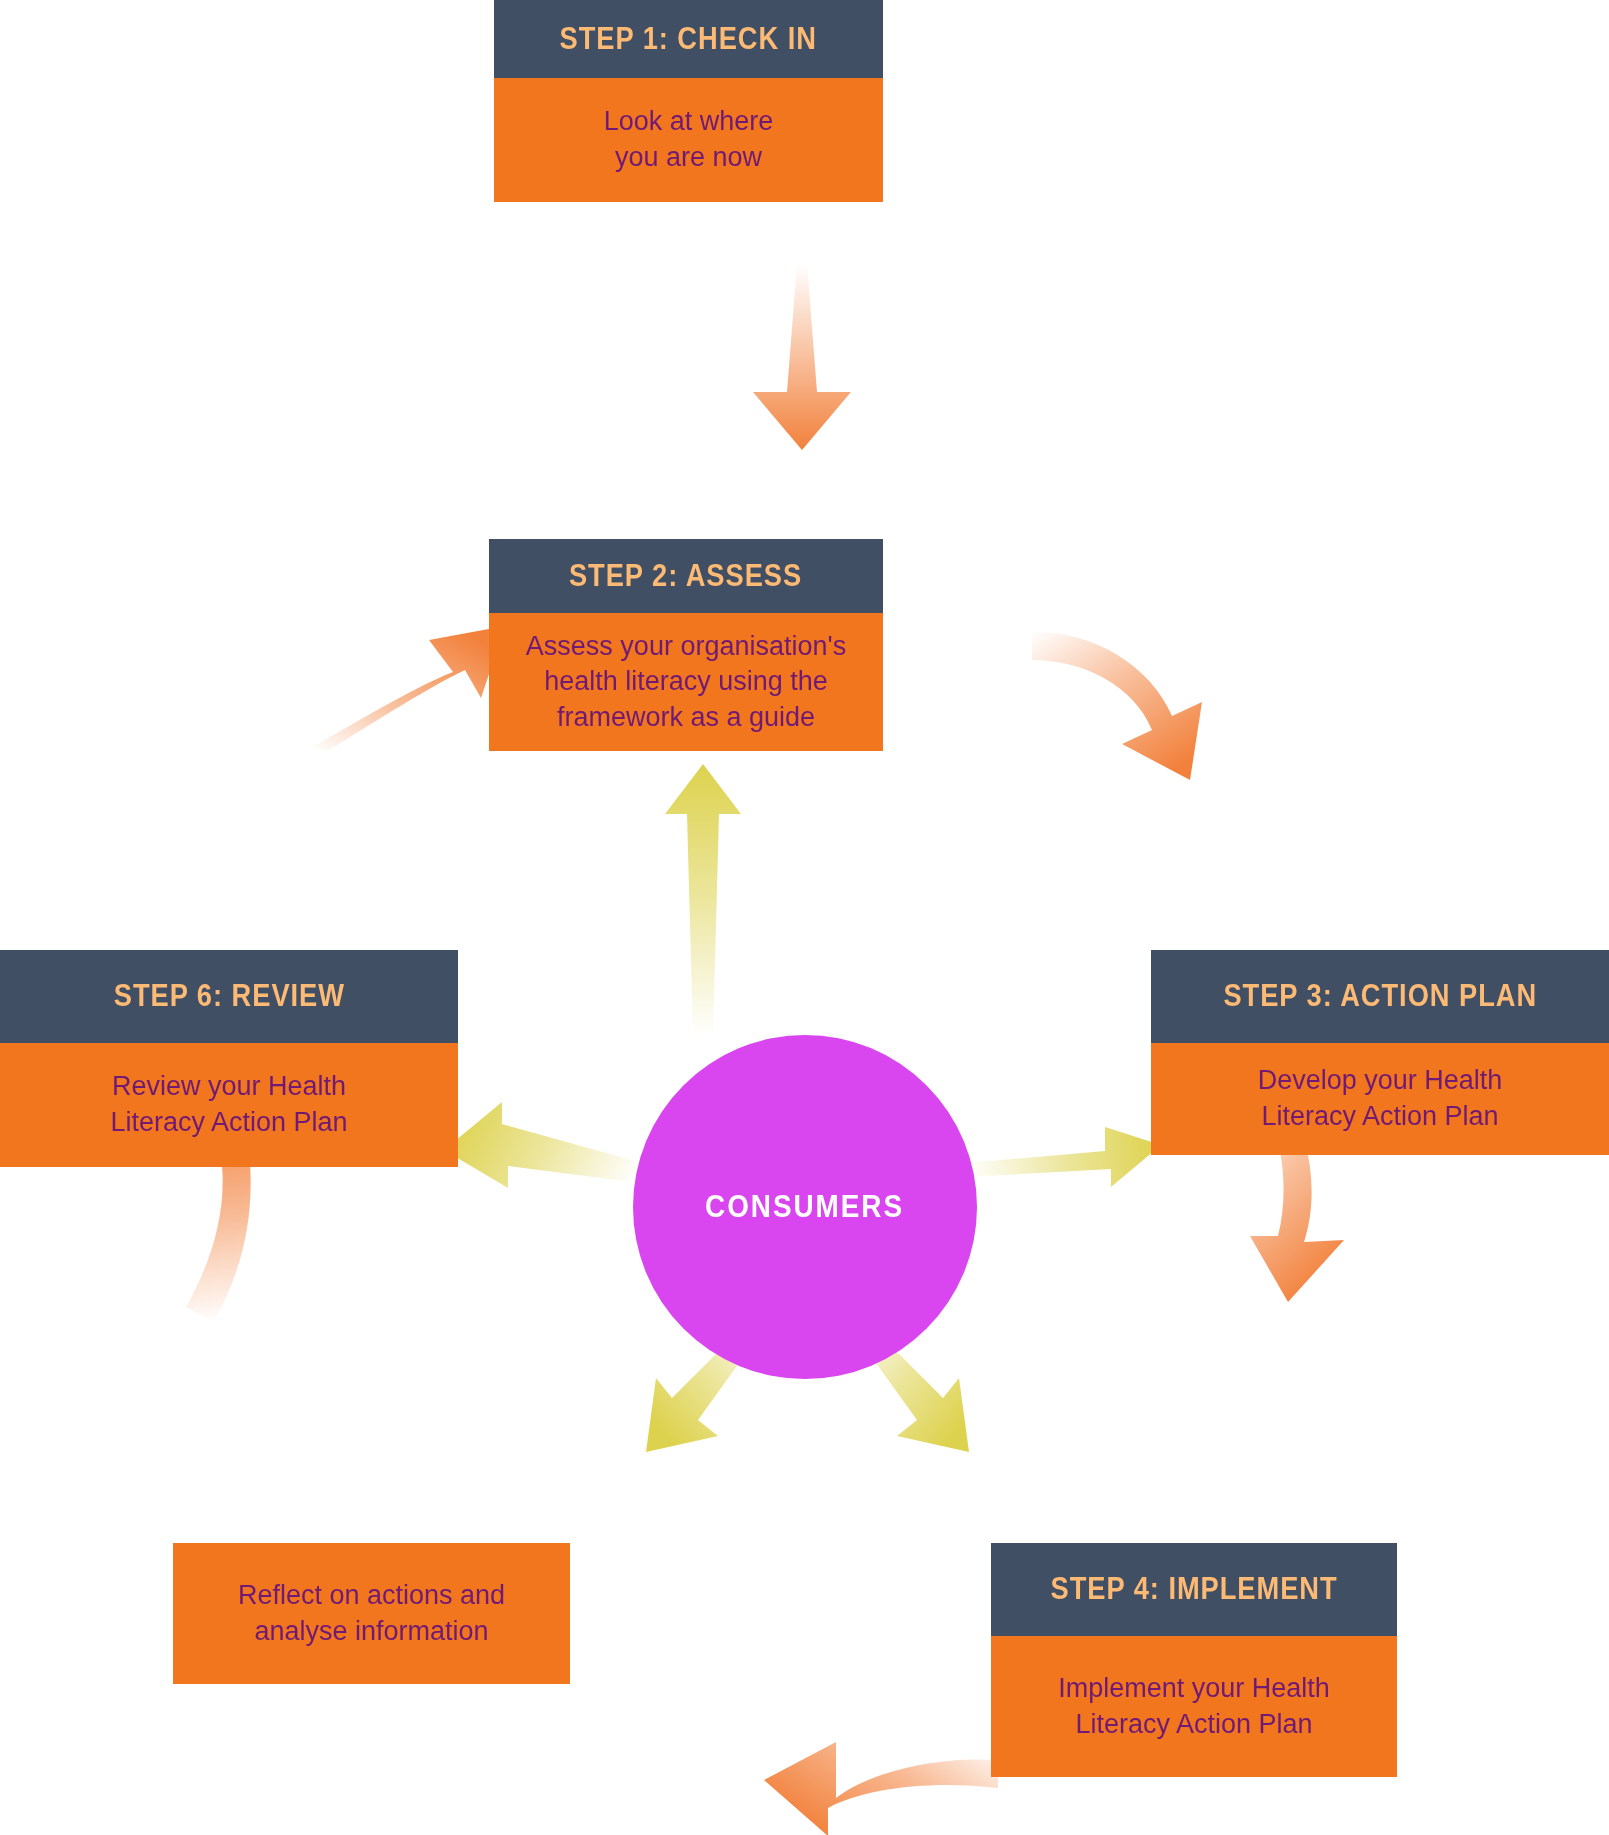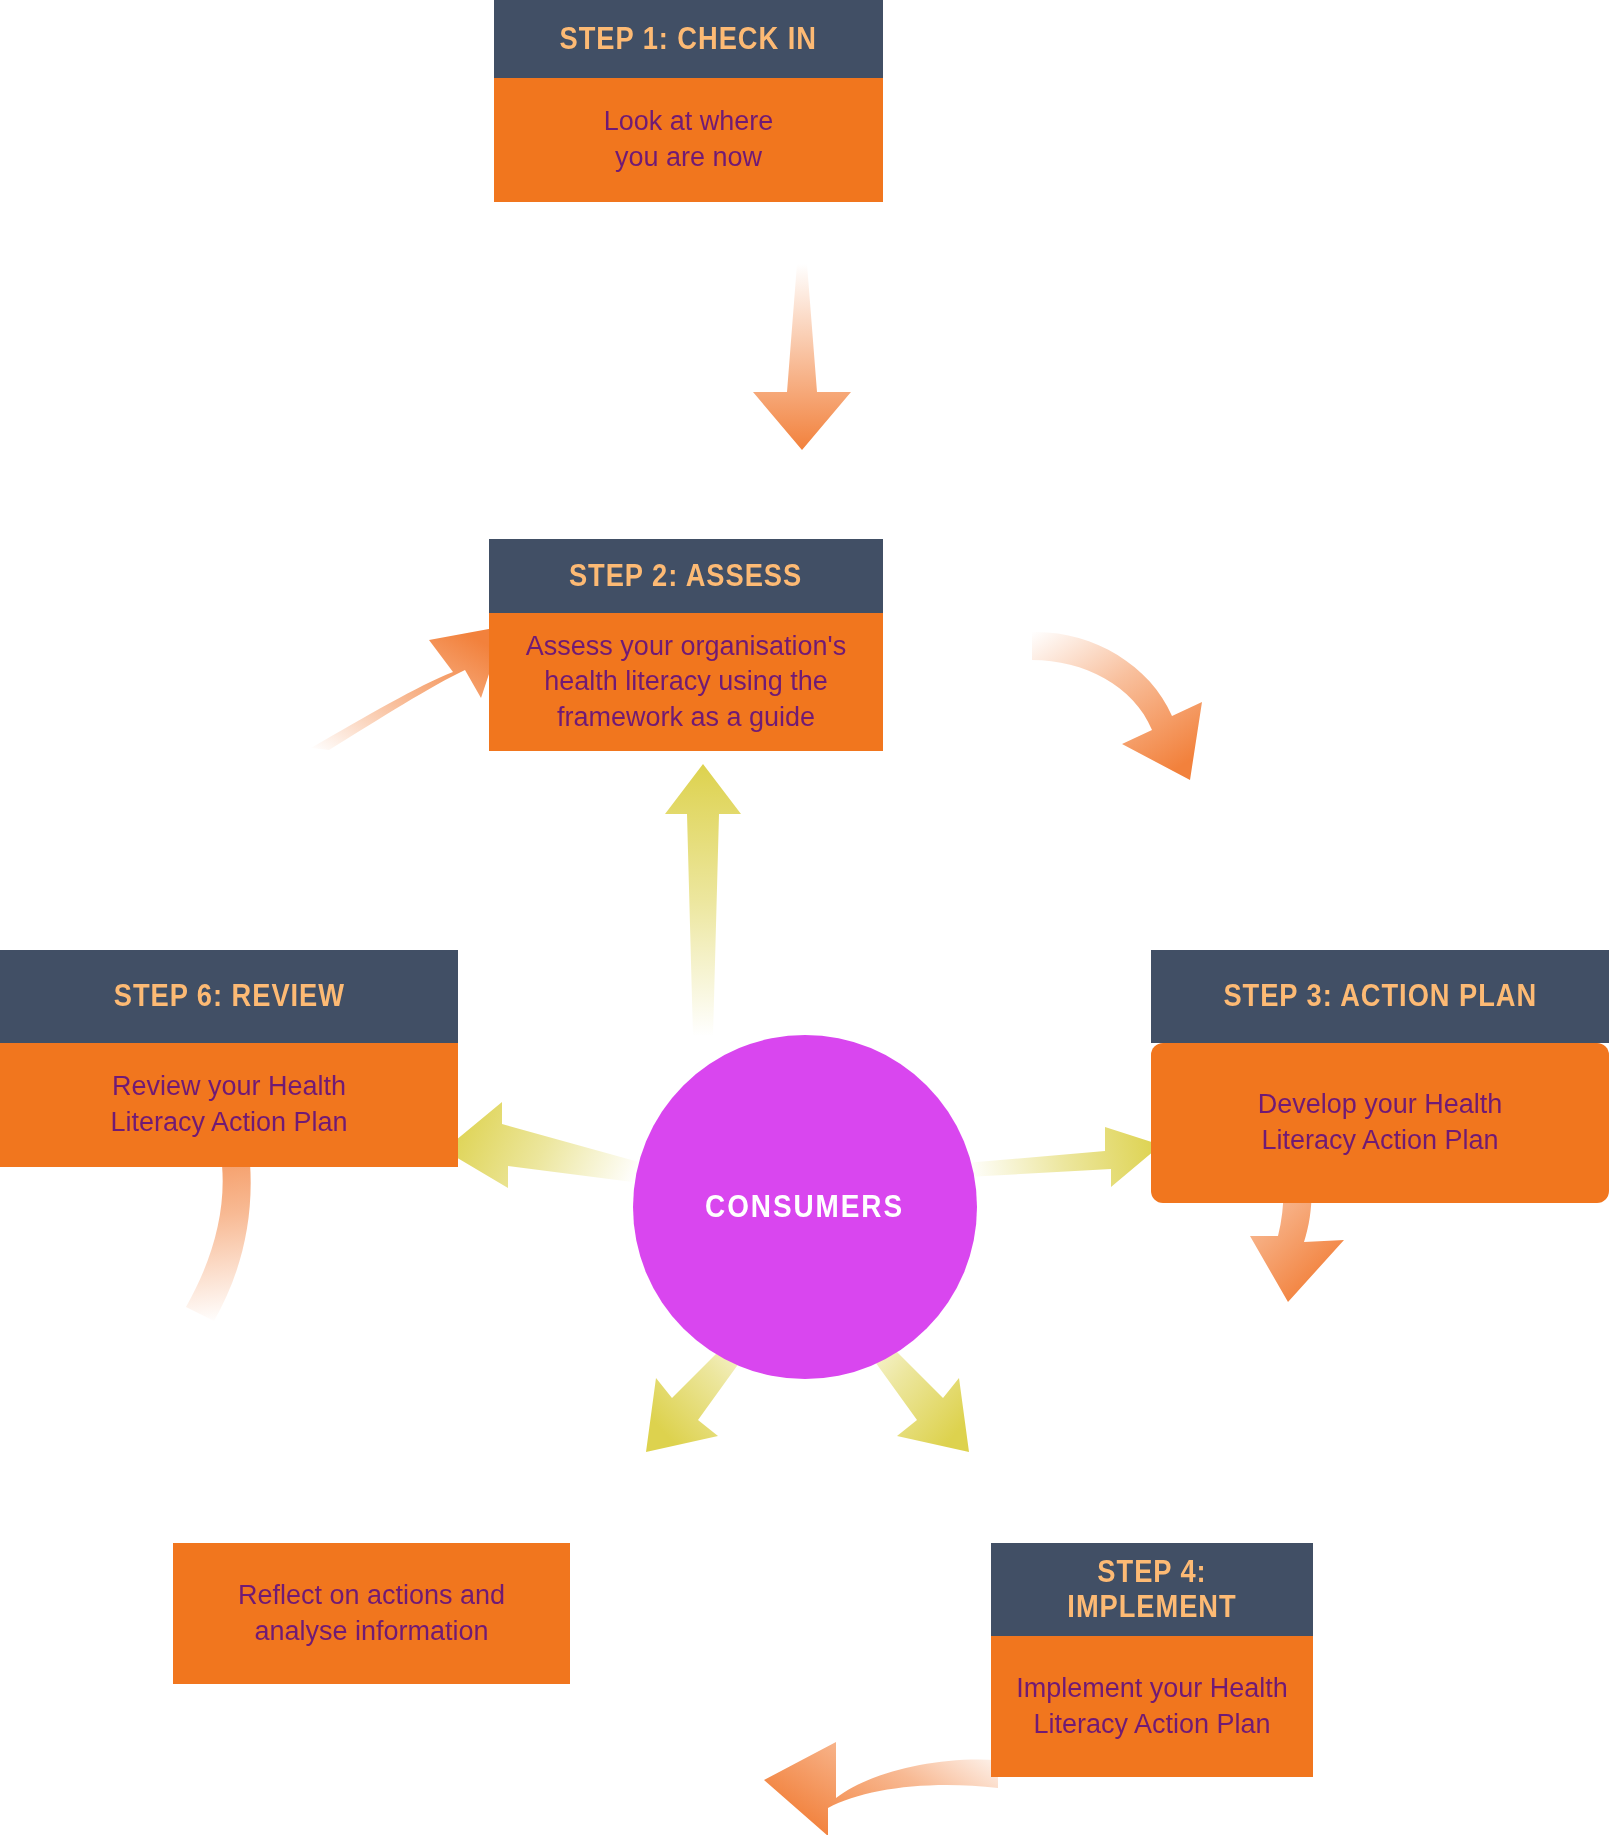--- a/index.html
+++ b/index.html
@@ -252,29 +252,29 @@
         <div>health literacy using the</div>
         <div>framework as a guide</div>
       </div>
     </div>
   </div>
 
   <div class="step-card" style="left:1151px; top:950px; width:458px; height:217px;">
     <div class="step-header" style="height:93px;">
       <span>STEP 3: ACTION PLAN</span>
     </div>
-    <div class="step-body" style="height:160px;border-radius:12px;">
+    <div class="step-body" style="height:112px;">
       <div>
         <div>Develop your Health</div>
         <div>Literacy Action Plan</div>
       </div>
     </div>
   </div>
 
-  <div class="step-card" style="left:991px; top:1543px; width:322px; height:234px;">
+  <div class="step-card" style="left:991px; top:1543px; width:406px; height:234px;">
     <div class="step-header" style="height:93px;">
       <span>STEP 4: IMPLEMENT</span>
     </div>
     <div class="step-body" style="height:141px;">
       <div>
         <div>Implement your Health</div>
         <div>Literacy Action Plan</div>
       </div>
     </div>
   </div>

